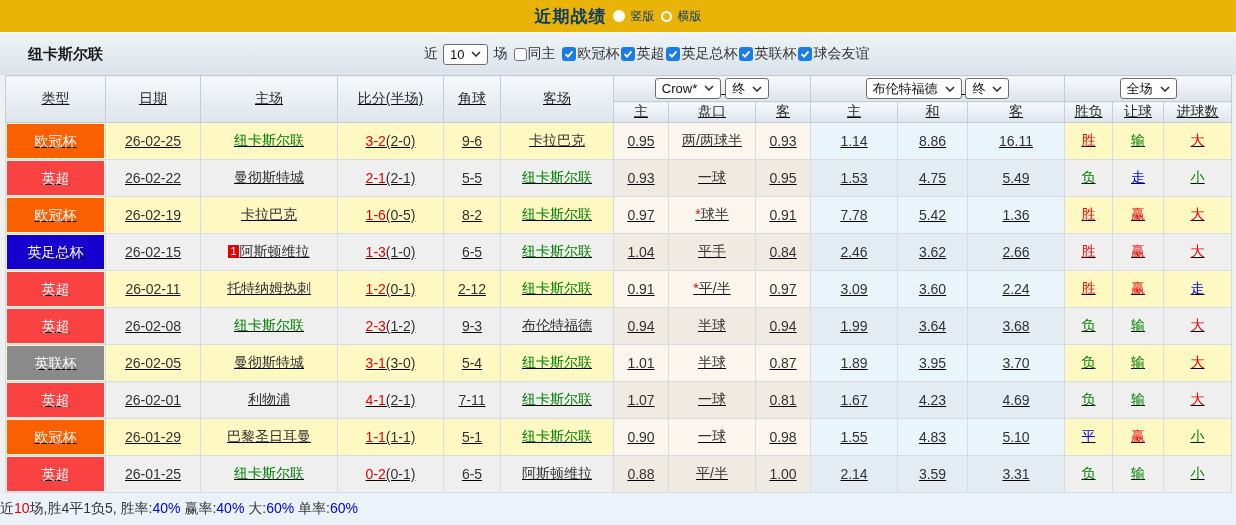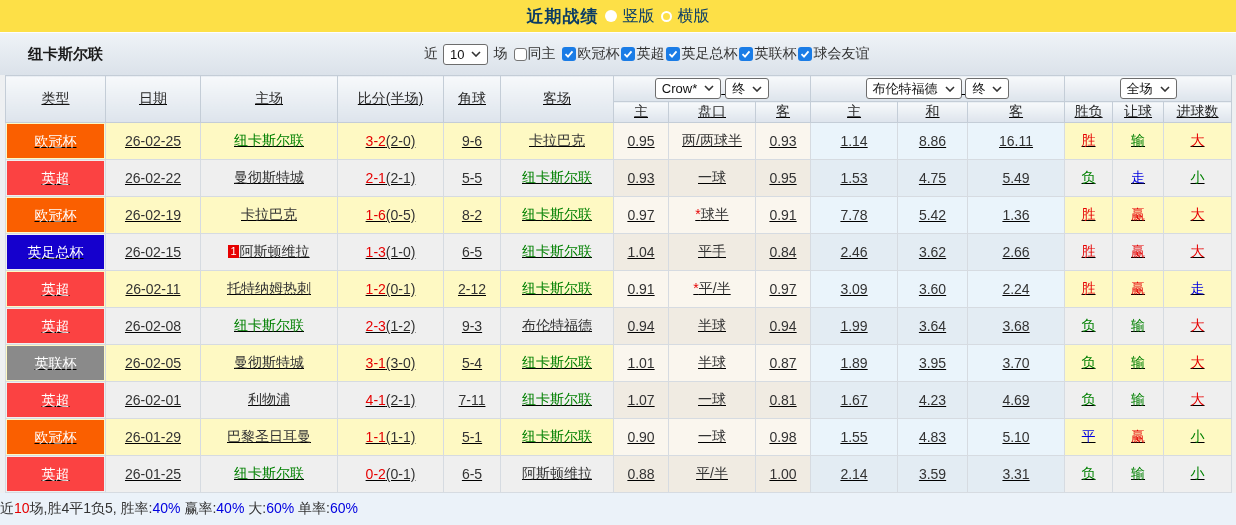--- a/index.html
+++ b/index.html
@@ -5,28 +5,28 @@
   * { box-sizing: border-box; }
   html,body { margin:0; padding:0; }
   body {
     width:1236px; height:525px;
     background:#eef0f2;
     font-family:"Liberation Sans", sans-serif;
     overflow:hidden;
   }
   
   .titlebar {
-    height:32px; background:#fde047;
+    height:32px; background:#eab308;
     display:flex; align-items:center; justify-content:center; gap:6px;
   }
   .titlebar .page-title { font-size:17px; font-weight:bold; color:#0b3c64; letter-spacing:1px; }
   .radio { width:12px; height:12px; border-radius:50%; display:inline-block; cursor:pointer; }
   .radio.on  { background:#fff; }
   .radio.off { background:transparent; border:2px solid #fff; width:11px; height:11px; }
-  .radio-label { font-size:16px; color:#0d3f68; cursor:pointer; }
+  .radio-label { font-size:12px; color:#0d3f68; cursor:pointer; }
   
   .filterbar {
     height:43px; border-top:1px solid #fdfdfe;
     background:linear-gradient(#eff3f7,#dbe2ea);
     position:relative; display:flex; align-items:center;
   }
   .team-name { margin-left:28px; font-size:15px; font-weight:bold; color:#1b1b1b; }
   .filter-controls { position:absolute; left:424px; display:flex; align-items:center; gap:5px; font-size:14px; color:#333; }
   .select {
     display:inline-flex; align-items:center; gap:7px;

